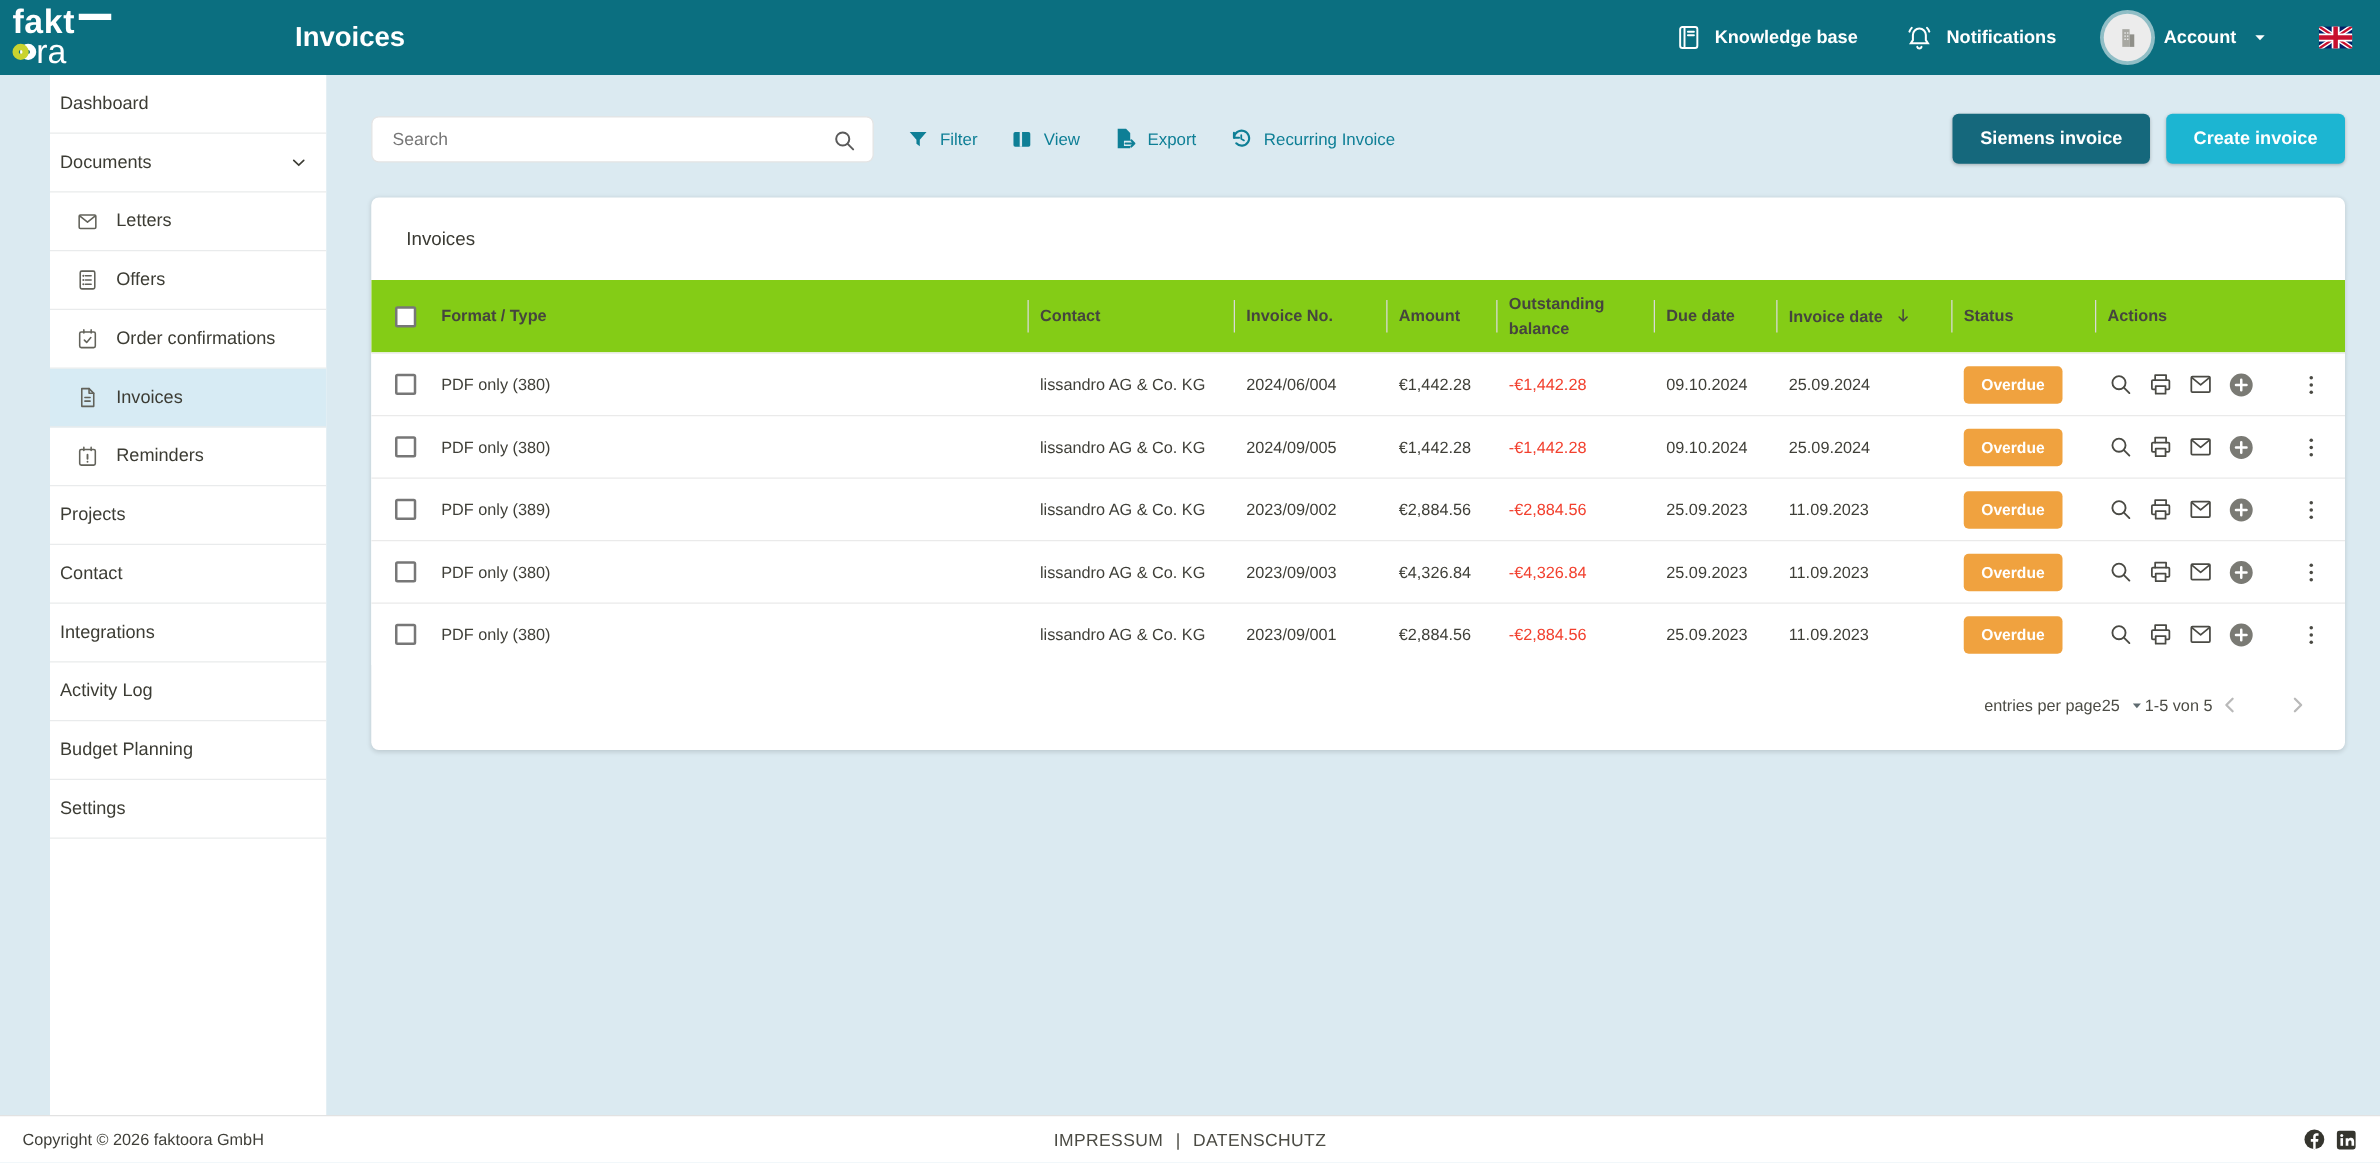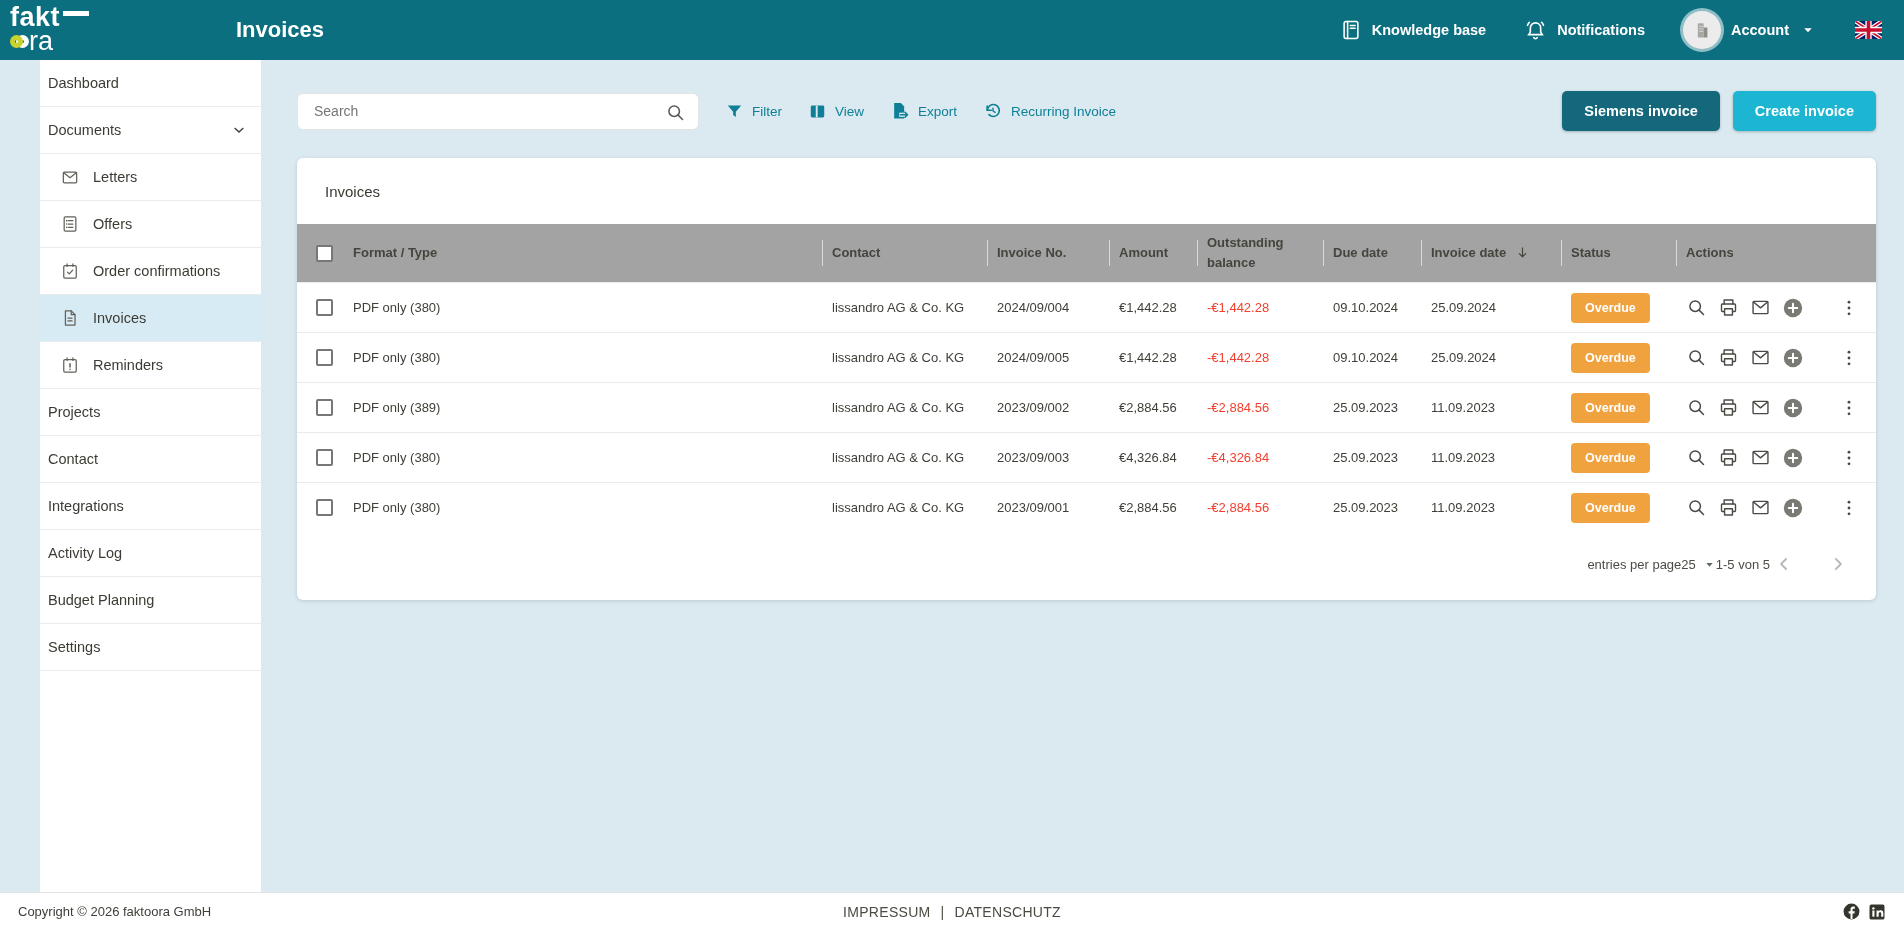--- a/index.html
+++ b/index.html
@@ -44,21 +44,21 @@
   .tool-btn:first-of-type { margin-left:20px; }
   .toolbar .spacer { flex:1; }
   .btn { height:40px; border:none; border-radius:5px; color:#fff; font-size:14.5px; font-weight:bold; font-family:"Liberation Sans", sans-serif; padding:0 22px; cursor:pointer; box-shadow:0 1px 3px rgba(0,0,0,.25); }
   .btn-dark { background:var(--dark-button,#15687c); margin-right:13px; }
   .btn-cyan { background:var(--cyan,#1cb5d2); }
 
   
   .card { background:#fff; border-radius:6px; margin:27px 28px 0 36px; box-shadow:0 1px 4px rgba(0,0,0,.14); overflow:hidden; }
   .card-title { padding:25px 28px 24px; font-size:15px; color:#3a3a33; }
   .grid { display:grid; grid-template-columns:56px minmax(0,1fr) 165px 122px 88px 126px 98px 140px 115px 200px; align-items:center; }
-  .thead { background:#a3a3a3; min-height:58px; font-size:13px; font-weight:bold; color:#45453e; }
+  .thead { background:#84cc16; min-height:58px; font-size:13px; font-weight:bold; color:#45453e; }
   .thead .cell { position:relative; padding:6px 8px 6px 10px; line-height:1.55; }
   .thead .cell.sep::before { content:""; position:absolute; left:0; top:50%; transform:translateY(-50%); width:1px; height:26px; background:#d9d9d9; }
   .cell.nowrap { white-space:nowrap; }
   .trow { min-height:50px; border-top:1px solid #eaeaea; font-size:13px; color:#3f3f38; background:#fff; }
   .trow .cell { padding:0 8px 0 10px; white-space:nowrap; }
   .cell.check { padding-left:19px !important; display:flex; align-items:center; }
   .cell.fmt { padding-left:0 !important; }
   .checkbox { width:17px; height:17px; border:2px solid #777; border-radius:2px; background:#fff; cursor:pointer; display:inline-block; }
   .neg { color:var(--negative-red,#f2402e); }
   .badge { display:inline-block; background:var(--badge-orange,#f0a23f); color:#fff; font-size:12.5px; font-weight:bold; padding:8px 14px; border-radius:4px; cursor:default; }
@@ -314,21 +314,21 @@
           <div class="cell sep nowrap">Actions</div>
         </div>
 
         <div>
   <div class="grid trow">
     <div class="cell check">
                 <span class="checkbox"></span>
               </div>
     <div class="cell fmt">PDF only (380)</div>
     <div class="cell">lissandro AG &amp; Co. KG</div>
-    <div class="cell">2024/09/004</div>
+    <div class="cell">2024/06/004</div>
     <div class="cell">€1,442.28</div>
     <div class="cell neg">-€1,442.28</div>
     <div class="cell">09.10.2024</div>
     <div class="cell">25.09.2024</div>
     <div class="cell"><span class="badge">Overdue</span></div>
     <div class="cell actions">
       <span class="act-ico">
                   <svg width="21" height="21" viewBox="0 0 24 24" fill="none" stroke="currentColor" stroke-width="1.7" stroke-linecap="round">
                     <circle cx="10.5" cy="10.5" r="6"></circle>
                     <path d="M15 15l5 5"></path>

